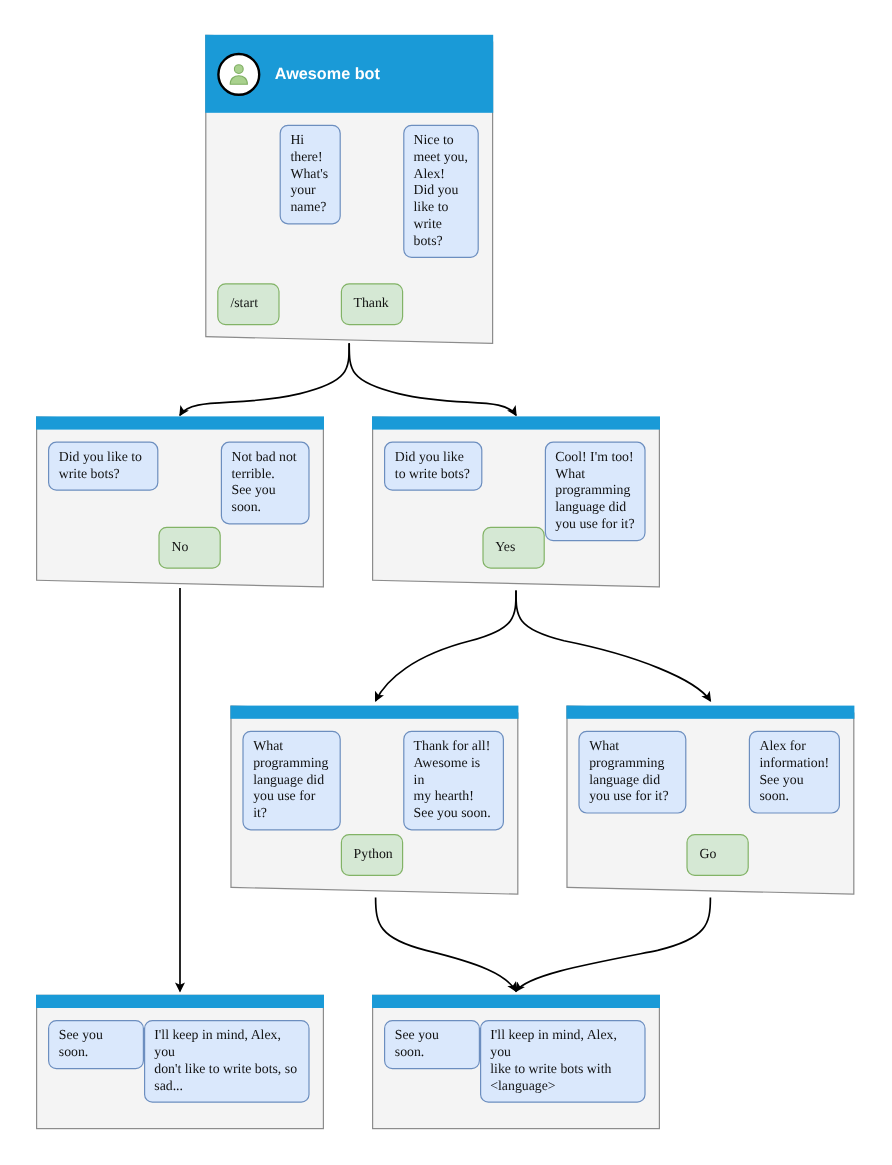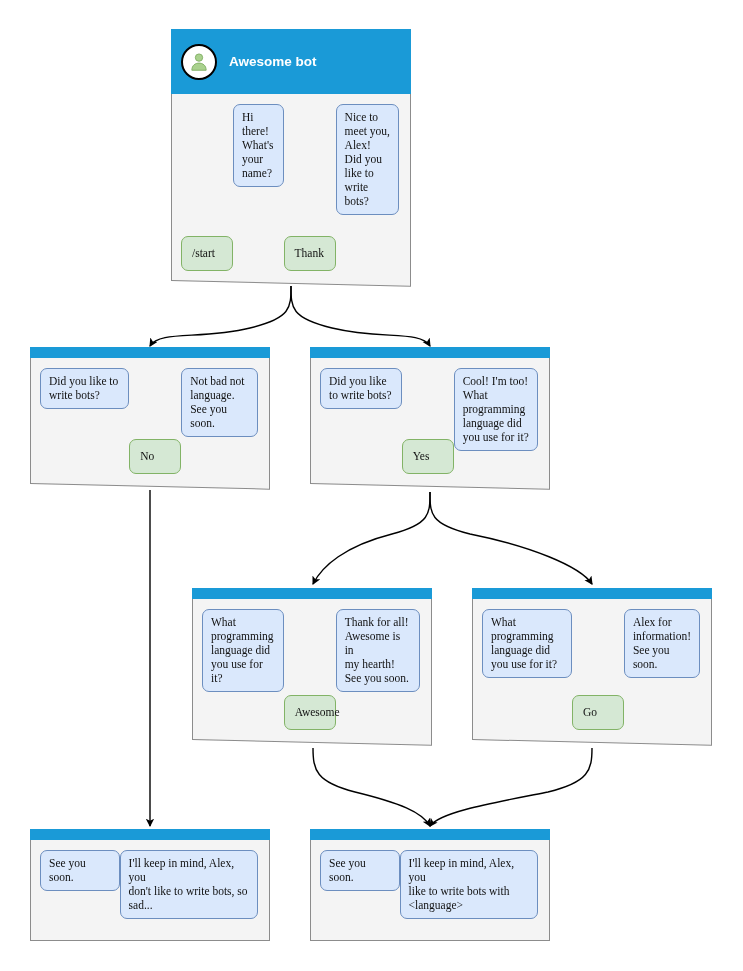--- a/index.html
+++ b/index.html
@@ -186,21 +186,21 @@
 
   <div class="node skewed" style="left:30px; top:347px; width:240px; height:137px;">
     <div class="node-skin"></div>
     <div class="node-body">
       <div class="title-bar slim"></div>
       <div class="chat">
         <div class="bubble bot">Did you like to write bots?</div>
         <div class="gap-sm"></div>
         <div class="bubble user">No</div>
         <div class="gap-md"></div>
-        <div class="bubble bot">Not bad not language.
+        <div class="bubble bot">Not bad not terrible.
 See you soon.</div>
       </div>
     </div>
   </div>
 
   <div class="node skewed" style="left:310px; top:347px; width:240px; height:137px;">
     <div class="node-skin"></div>
     <div class="node-body">
       <div class="title-bar slim"></div>
       <div class="chat">
@@ -216,21 +216,21 @@
   </div>
 
   <div class="node skewed" style="left:192px; top:588px; width:240px; height:152px;">
     <div class="node-skin"></div>
     <div class="node-body">
       <div class="title-bar slim"></div>
       <div class="chat">
         <div class="bubble bot">What programming
 language did you use for it?</div>
         <div class="gap-sm"></div>
-        <div class="bubble user">Awesome</div>
+        <div class="bubble user">Python</div>
         <div class="gap-md"></div>
         <div class="bubble bot">Thank for all! Awesome is in
 my hearth!
 See you soon.</div>
       </div>
     </div>
   </div>
 
   <div class="node skewed" style="left:472px; top:588px; width:240px; height:152px;">
     <div class="node-skin"></div>

